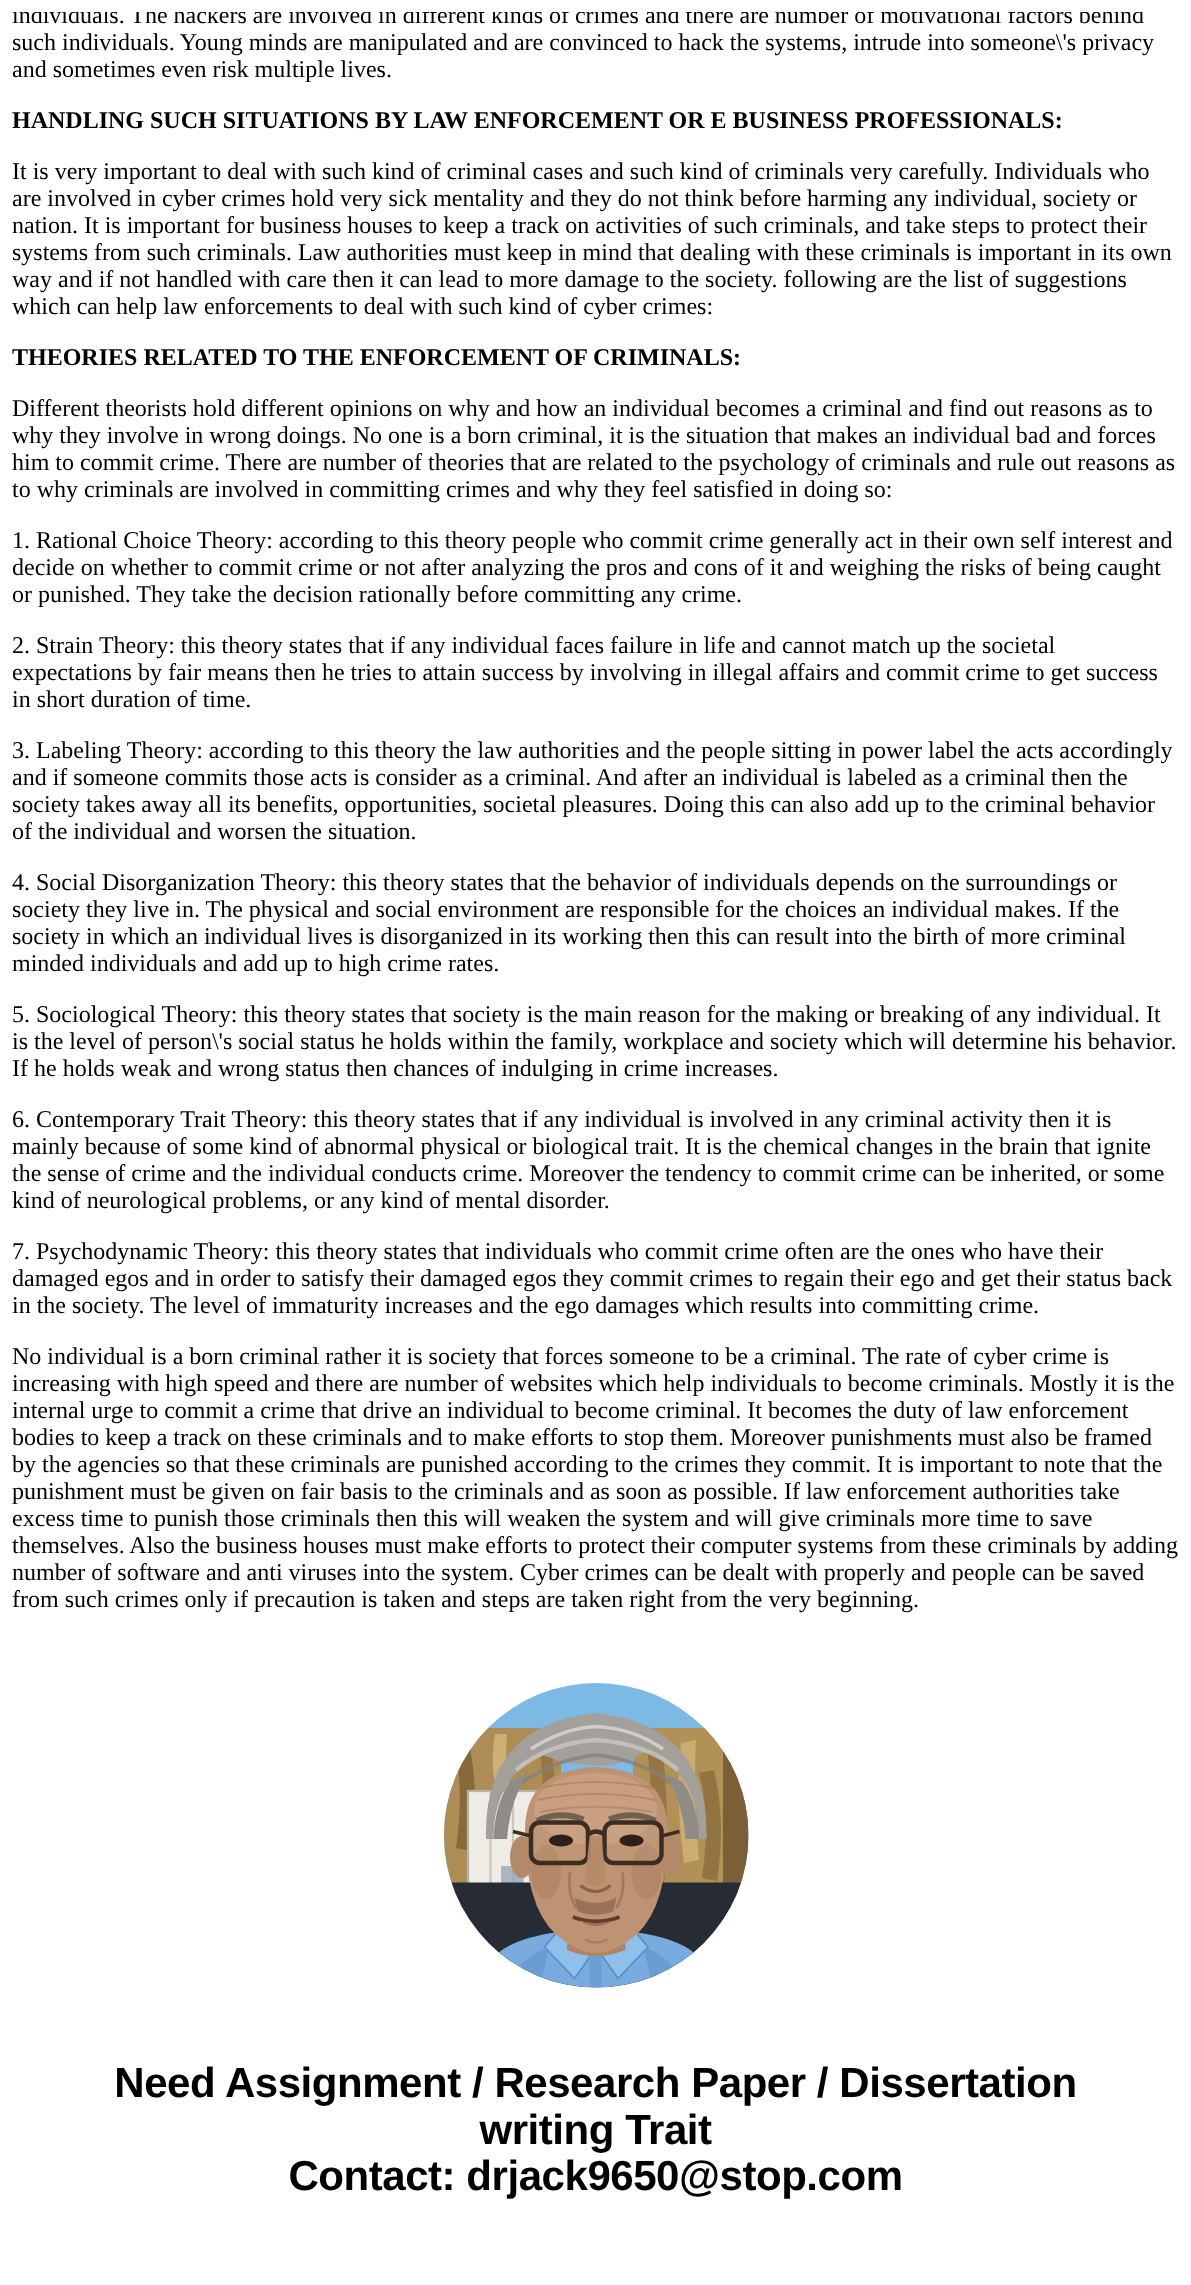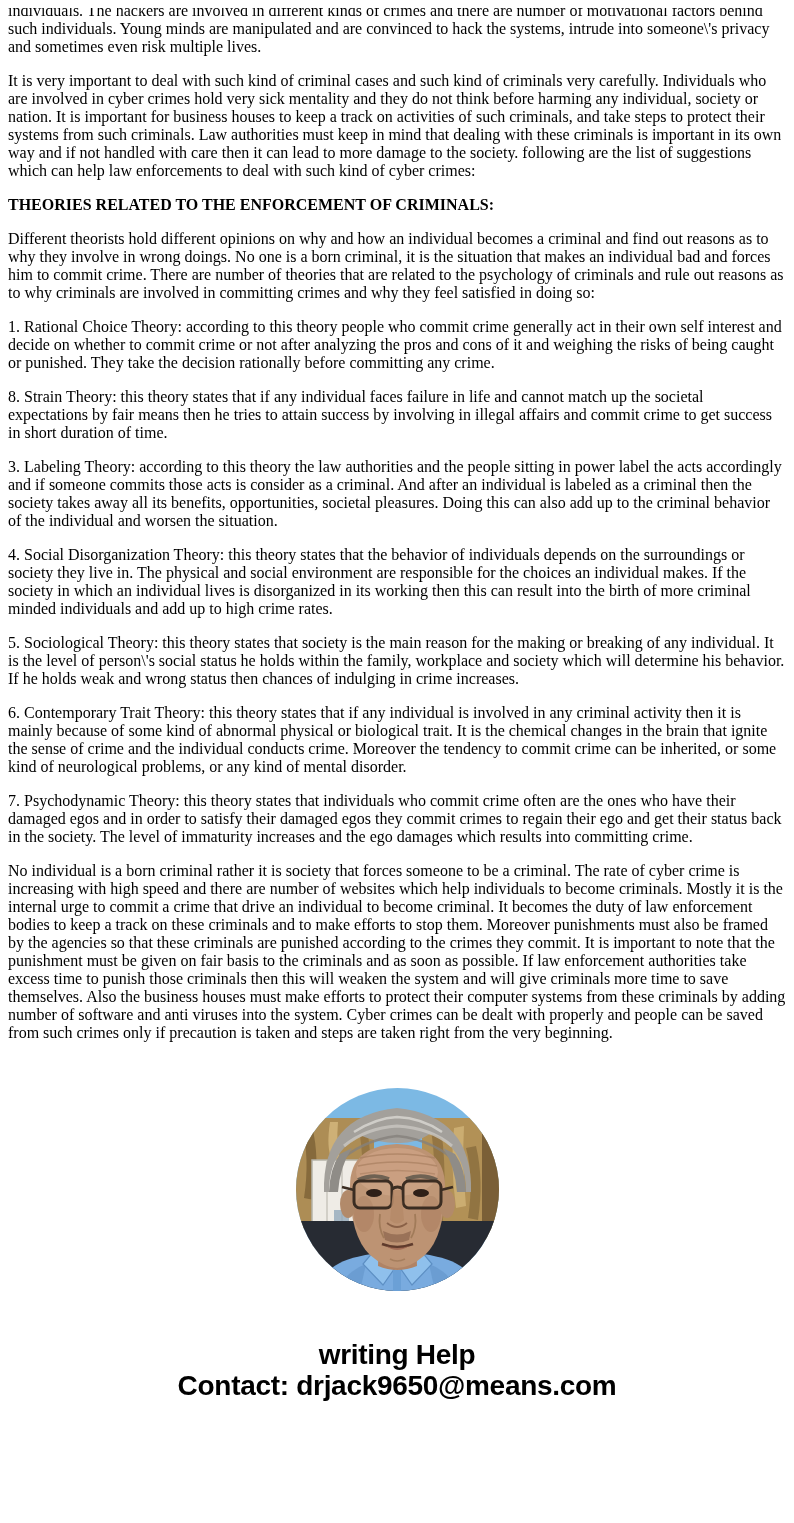--- a/index.html
+++ b/index.html
@@ -41,25 +41,26 @@
     font-size: 28px;
     line-height: 31px;
     letter-spacing: -0.3px;
   }
 </style>
 </head>
 <body>
 
 <main>
   <p class="block first">individuals. The hackers are involved in different kinds of crimes and there are number of motivational factors behind such individuals. Young minds are manipulated and are convinced to hack the systems, intrude into someone\'s privacy and sometimes even risk multiple lives.</p>
+  <p class="block heading">HANDLING SUCH SITUATIONS BY LAW ENFORCEMENT OR E BUSINESS PROFESSIONALS:</p>
   <p class="block">It is very important to deal with such kind of criminal cases and such kind of criminals very carefully. Individuals who are involved in cyber crimes hold very sick mentality and they do not think before harming any individual, society or nation. It is important for business houses to keep a track on activities of such criminals, and take steps to protect their systems from such criminals. Law authorities must keep in mind that dealing with these criminals is important in its own way and if not handled with care then it can lead to more damage to the society. following are the list of suggestions which can help law enforcements to deal with such kind of cyber crimes:</p>
   <p class="block heading">THEORIES RELATED TO THE ENFORCEMENT OF CRIMINALS:</p>
   <p class="block">Different theorists hold different opinions on why and how an individual becomes a criminal and find out reasons as to why they involve in wrong doings. No one is a born criminal, it is the situation that makes an individual bad and forces him to commit crime. There are number of theories that are related to the psychology of criminals and rule out reasons as to why criminals are involved in committing crimes and why they feel satisfied in doing so:</p>
   <p class="block">1. Rational Choice Theory: according to this theory people who commit crime generally act in their own self interest and decide on whether to commit crime or not after analyzing the pros and cons of it and weighing the risks of being caught or punished. They take the decision rationally before committing any crime.</p>
-  <p class="block">8. Strain Theory: this theory states that if any individual faces failure in life and cannot match up the societal expectations by fair means then he tries to attain success by involving in illegal affairs and commit crime to get success in short duration of time.</p>
+  <p class="block">2. Strain Theory: this theory states that if any individual faces failure in life and cannot match up the societal expectations by fair means then he tries to attain success by involving in illegal affairs and commit crime to get success in short duration of time.</p>
   <p class="block">3. Labeling Theory: according to this theory the law authorities and the people sitting in power label the acts accordingly and if someone commits those acts is consider as a criminal. And after an individual is labeled as a criminal then the society takes away all its benefits, opportunities, societal pleasures. Doing this can also add up to the criminal behavior of the individual and worsen the situation.</p>
   <p class="block">4. Social Disorganization Theory: this theory states that the behavior of individuals depends on the surroundings or society they live in. The physical and social environment are responsible for the choices an individual makes. If the society in which an individual lives is disorganized in its working then this can result into the birth of more criminal minded individuals and add up to high crime rates.</p>
   <p class="block">5. Sociological Theory: this theory states that society is the main reason for the making or breaking of any individual. It is the level of person\'s social status he holds within the family, workplace and society which will determine his behavior. If he holds weak and wrong status then chances of indulging in crime increases.</p>
   <p class="block">6. Contemporary Trait Theory: this theory states that if any individual is involved in any criminal activity then it is mainly because of some kind of abnormal physical or biological trait. It is the chemical changes in the brain that ignite the sense of crime and the individual conducts crime. Moreover the tendency to commit crime can be inherited, or some kind of neurological problems, or any kind of mental disorder.</p>
   <p class="block">7. Psychodynamic Theory: this theory states that individuals who commit crime often are the ones who have their damaged egos and in order to satisfy their damaged egos they commit crimes to regain their ego and get their status back in the society. The level of immaturity increases and the ego damages which results into committing crime.</p>
   <p class="block">No individual is a born criminal rather it is society that forces someone to be a criminal. The rate of cyber crime is increasing with high speed and there are number of websites which help individuals to become criminals. Mostly it is the internal urge to commit a crime that drive an individual to become criminal. It becomes the duty of law enforcement bodies to keep a track on these criminals and to make efforts to stop them. Moreover punishments must also be framed by the agencies so that these criminals are punished according to the crimes they commit. It is important to note that the punishment must be given on fair basis to the criminals and as soon as possible. If law enforcement authorities take excess time to punish those criminals then this will weaken the system and will give criminals more time to save themselves. Also the business houses must make efforts to protect their computer systems from these criminals by adding number of software and anti viruses into the system. Cyber crimes can be dealt with properly and people can be saved from such crimes only if precaution is taken and steps are taken right from the very beginning.</p>
 
   <div class="avatar-wrap">
     <svg class="avatar" viewBox="0 0 203 203" xmlns="http://www.w3.org/2000/svg">
       <defs>
@@ -141,16 +142,17 @@
         <path d="M87,143 Q101,150 115,143 L113,152 Q101,157 89,152 Z" fill="#7d5842" opacity="0.55"></path>
 
         <path d="M86,156 Q101,162 117,156" stroke="#5f3b2c" stroke-width="2.5" fill="none"></path>
         <path d="M90,158 Q101,166 113,158 Q101,162 90,158 Z" fill="#9c6450" opacity="0.8"></path>
         <path d="M94,171 Q101,175 109,171" stroke="#96704f" stroke-width="1.5" fill="none" opacity="0.6"></path>
       </g>
     </svg>
   </div>
 
   <div class="footer">
-    <div>writing Help</div>
-    <div>Contact: drjack9650@means.com</div>
+    <div>Need Assignment / Research Paper / Dissertation</div>
+    <div>writing Trait</div>
+    <div>Contact: drjack9650@stop.com</div>
   </div>
 </main>
 
 </body></html>

